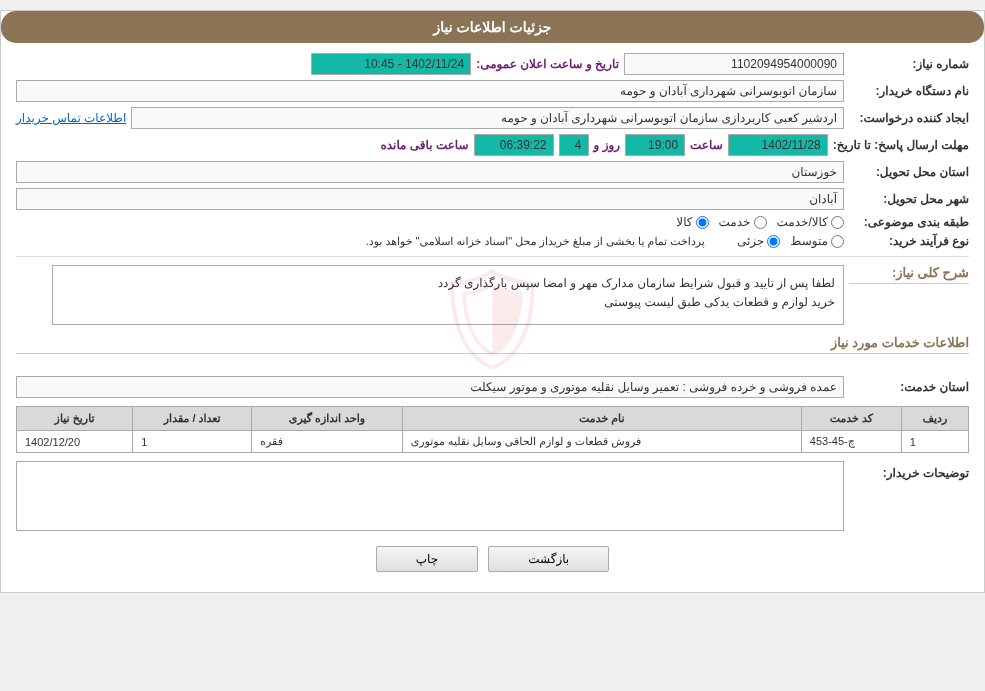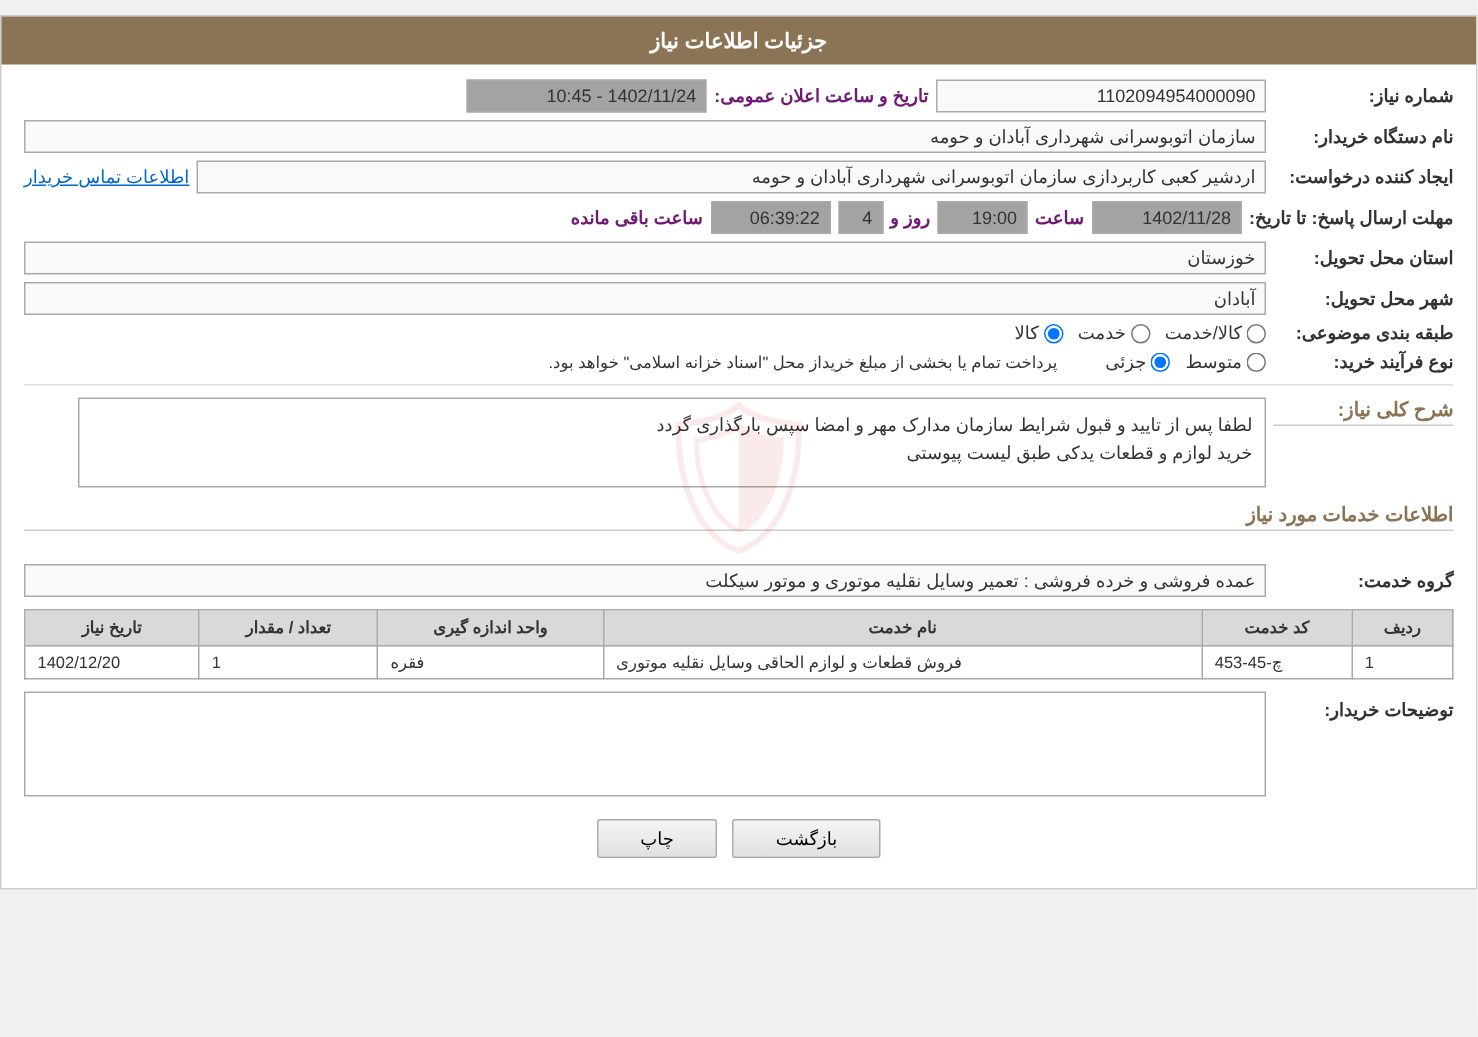--- a/index.html
+++ b/index.html
@@ -16,20 +16,21 @@
       background: #fff;
       border: 1px solid #ccc;
     }
     .header-bar {
       background: #8B7355;
       color: #fff;
       text-align: center;
       padding: 8px 20px;
       font-size: 14px;
       font-weight: bold;
+      border-radius: 15px;
     }
     .content {
       padding: 10px 15px;
     }
     .form-row {
       display: flex;
       align-items: center;
       margin-bottom: 5px;
       gap: 5px;
     }
@@ -57,21 +58,21 @@
       gap: 5px;
       flex: 1;
     }
     .small-label {
       font-weight: bold;
       white-space: nowrap;
       color: #701a75;
     }
     .small-box {
       border: 1px solid #aaa;
-      background: #a3a3a3;
+      background: #14b8a6;
       padding: 3px 6px;
       min-height: 22px;
     }
     .link-text {
       color: #0066cc;
       cursor: pointer;
       text-decoration: underline;
       white-space: nowrap;
     }
     .radio-group {
@@ -128,21 +129,21 @@
       min-height: 70px;
       flex: 1;
     }
     .buttons-row {
       display: flex;
       justify-content: center;
       gap: 10px;
       margin: 15px 0 10px 0;
     }
     .btn {
-      padding: 5px 28px;
+      padding: 5px 39px;
       border: 1px solid #aaa;
       background: linear-gradient(to bottom, #f5f5f5, #e0e0e0);
       cursor: pointer;
       font-size: 12px;
       font-family: Tahoma, Arial, sans-serif;
       border-radius: 2px;
     }
     .btn-print {
       background: linear-gradient(to bottom, #f5f5f5, #e0e0e0);
     }
@@ -255,21 +256,21 @@
       <span class="section-title" style="margin:0; min-width:120px;">شرح کلی نیاز:</span>
       <div class="description-box">
         <div>لطفا پس از تایید و قبول شرایط سازمان مدارک مهر و امضا سپس بارگذاری گردد</div>
         <div>خرید لوازم و قطعات یدکی طبق لیست پیوستی</div>
       </div>
     </div>
 
     <div class="section-title">اطلاعات خدمات مورد نیاز</div>
 
     <div class="form-row">
-      <span class="label">گروه خدمت:</span>
+      <span class="label">استان خدمت:</span>
       <div class="value-box readonly">عمده فروشی و خرده فروشی : تعمیر وسایل نقلیه موتوری و موتور سیکلت</div>
     </div>
 
     <table class="service-table">
       <thead>
         <tr>
           <th>ردیف</th>
           <th>کد خدمت</th>
           <th>نام خدمت</th>
           <th>واحد اندازه گیری</th>

